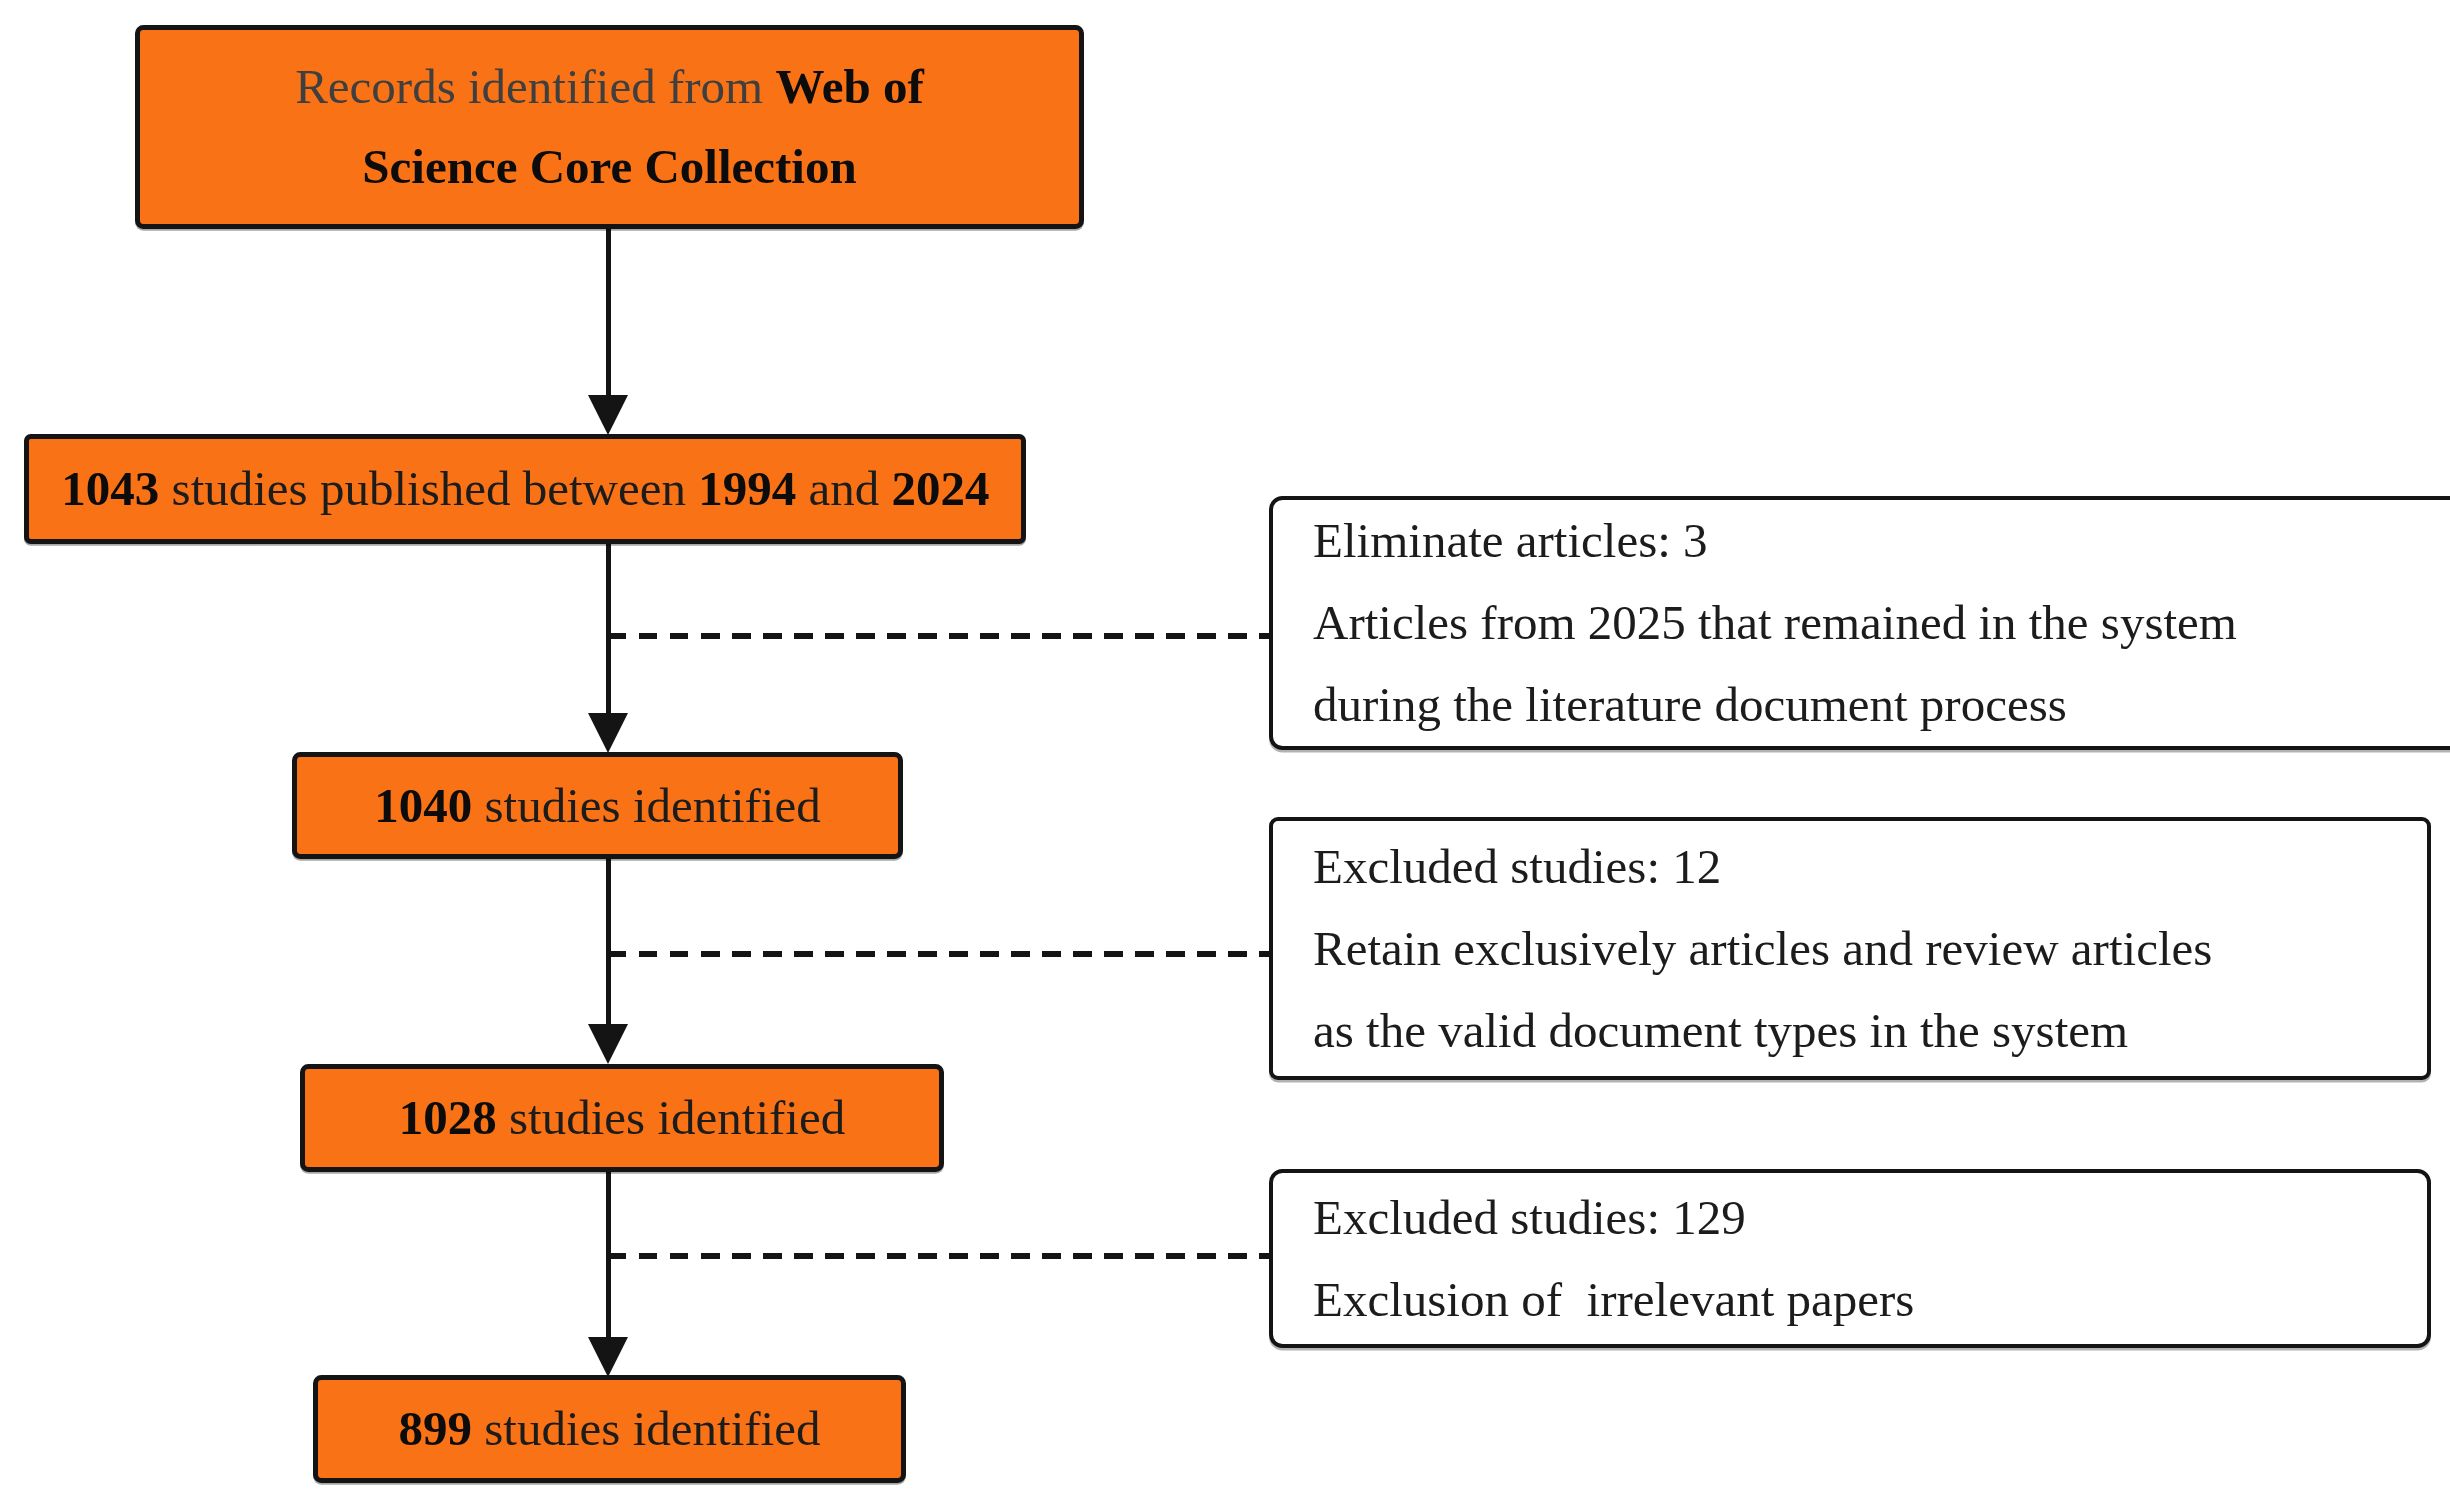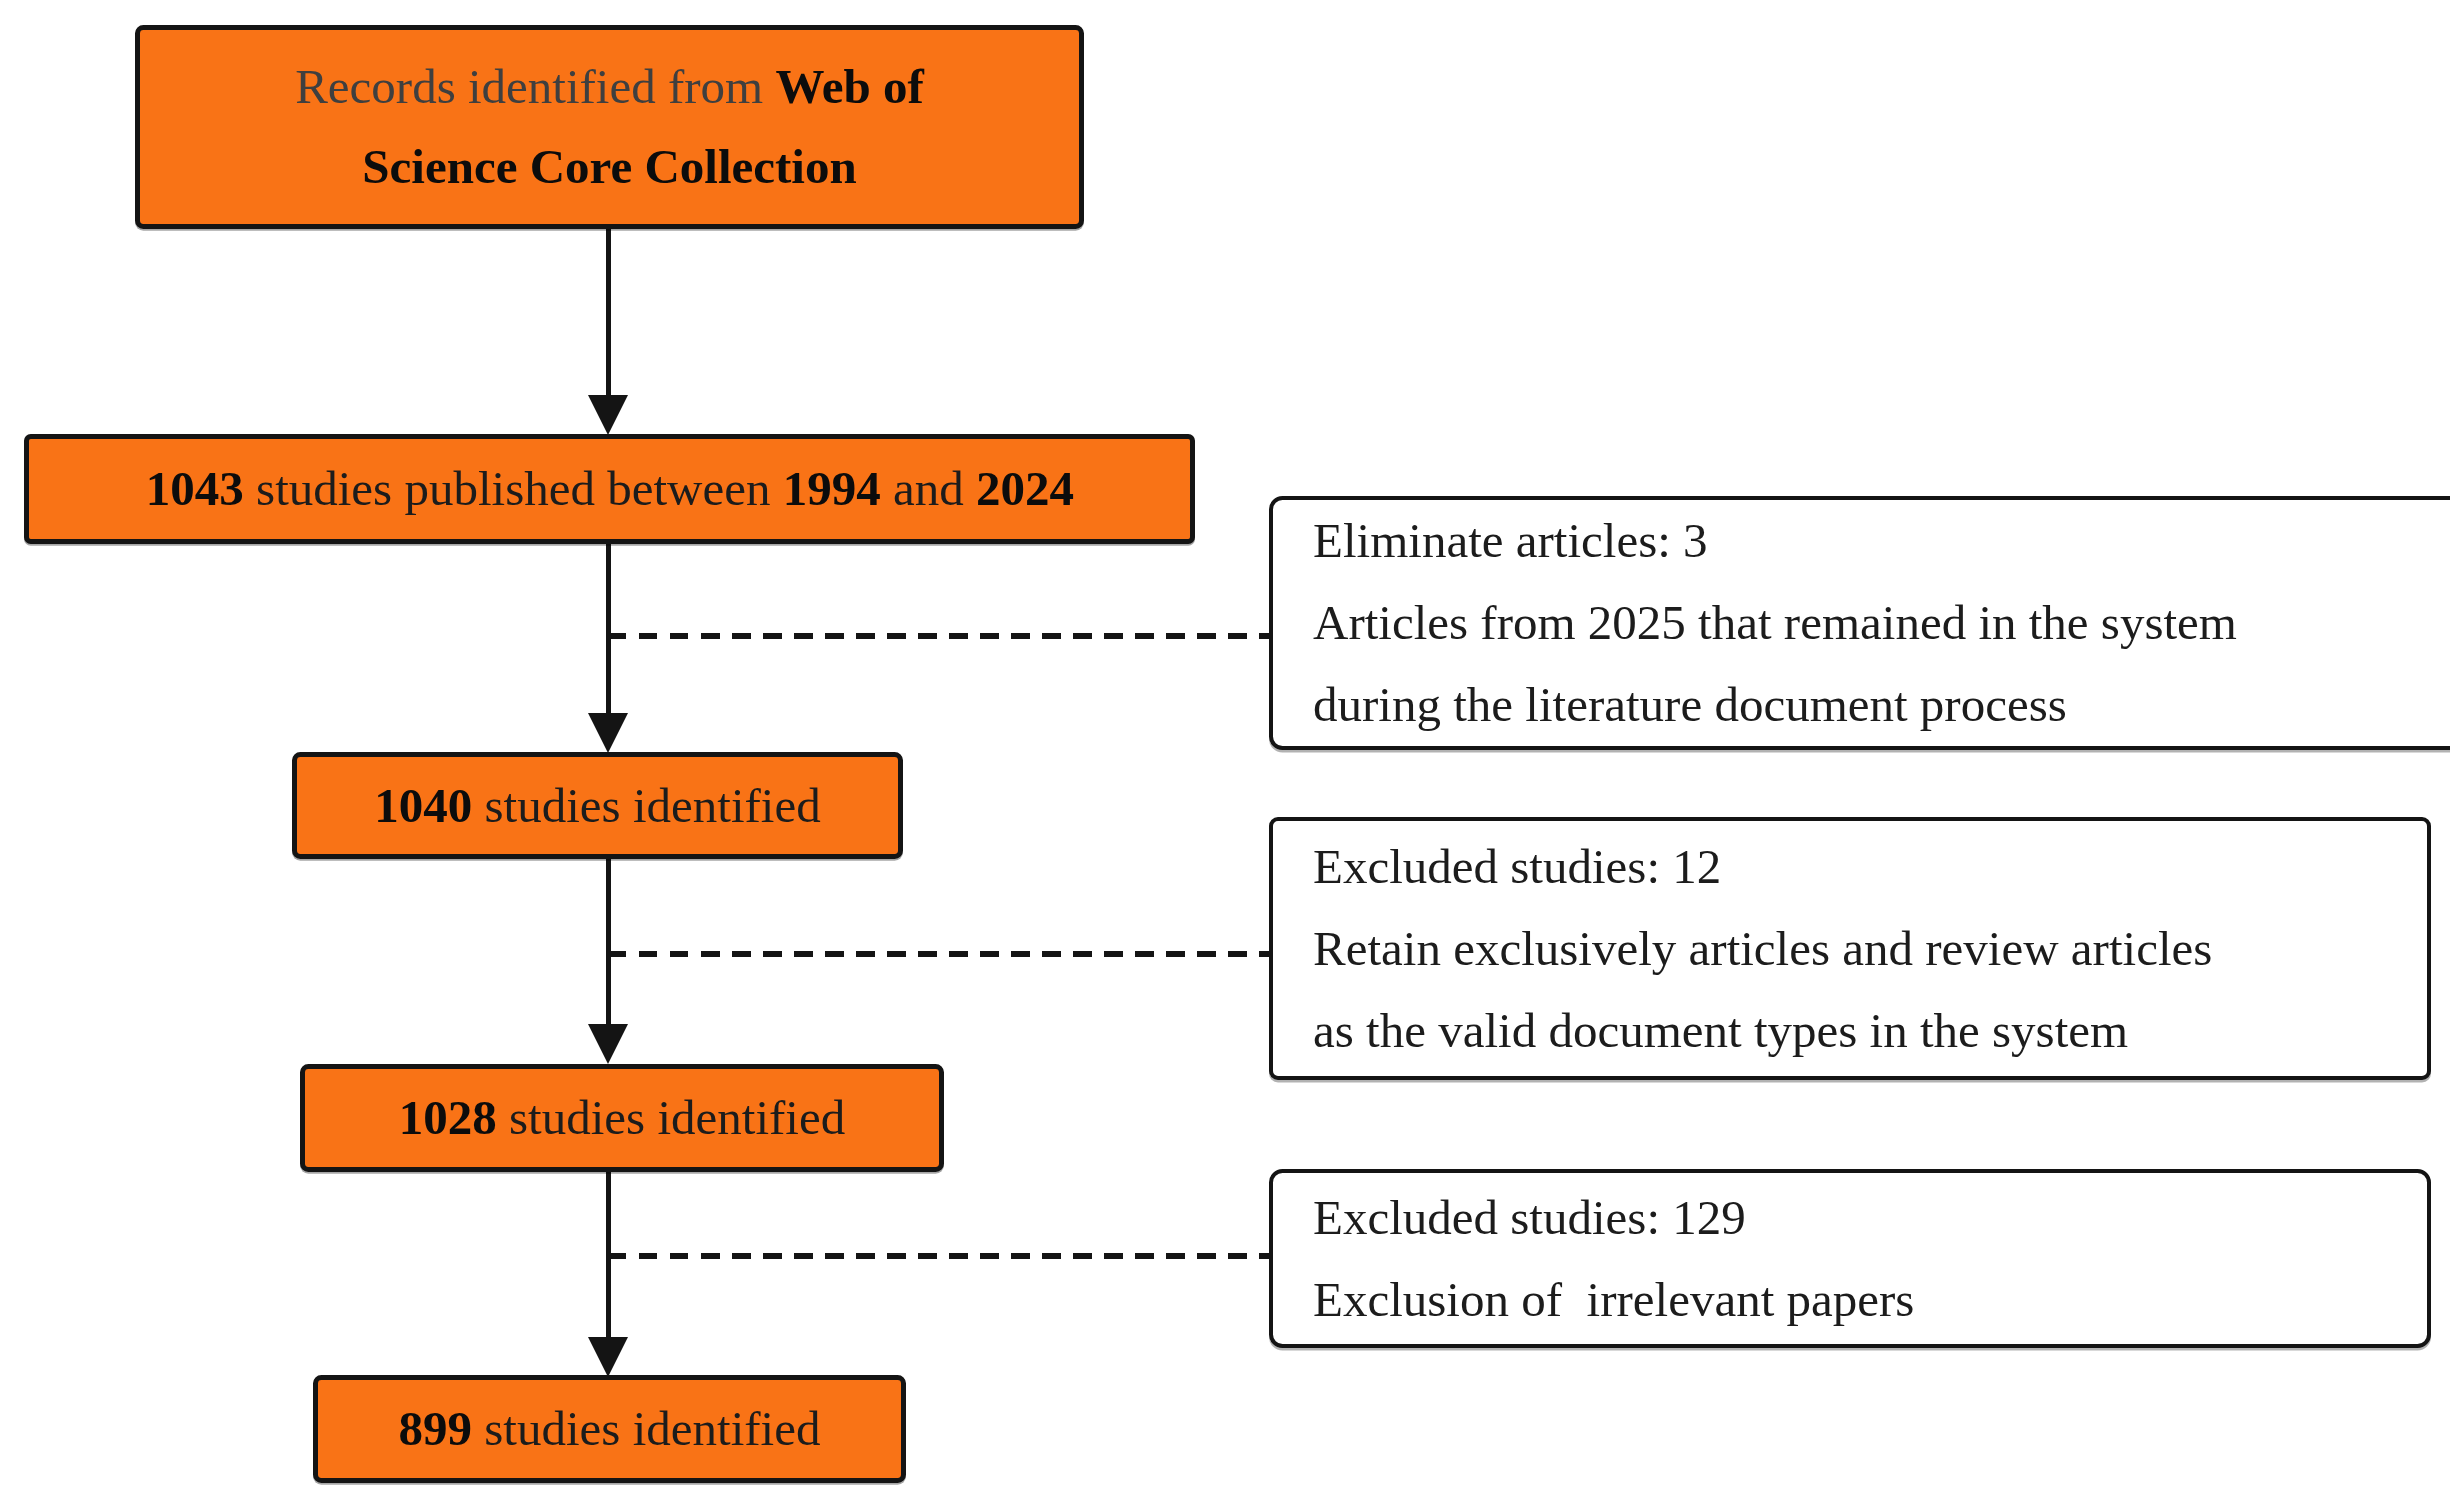--- a/index.html
+++ b/index.html
@@ -79,21 +79,21 @@
   <div class="dashline" style="left:608px;top:951px;width:663px;"></div>
   <div class="dashline" style="left:608px;top:1253px;width:663px;"></div>
 
   <div class="flow-box" style="left:135px;top:25px;width:949px;height:204px;">
     <div>
       <span class="reg">Records identified from </span><span class="bold">Web of</span><br>
       <span class="bold">Science Core Collection</span>
     </div>
   </div>
 
-  <div class="flow-box" style="left:24.4px;top:434px;width:1171px;height:110px;border-radius:6.7px;">
+  <div class="flow-box" style="left:24.4px;top:434px;width:1002px;height:110px;border-radius:6.7px;">
     <div>
       <span class="bold">1043</span><span> studies published between </span><span class="bold">1994</span><span> and </span><span class="bold">2024</span>
     </div>
   </div>
 
   <div class="flow-box" style="left:292px;top:752px;width:611px;height:107px;">
     <div>
       <span class="bold">1040</span><span> studies identified</span>
     </div>
   </div>

